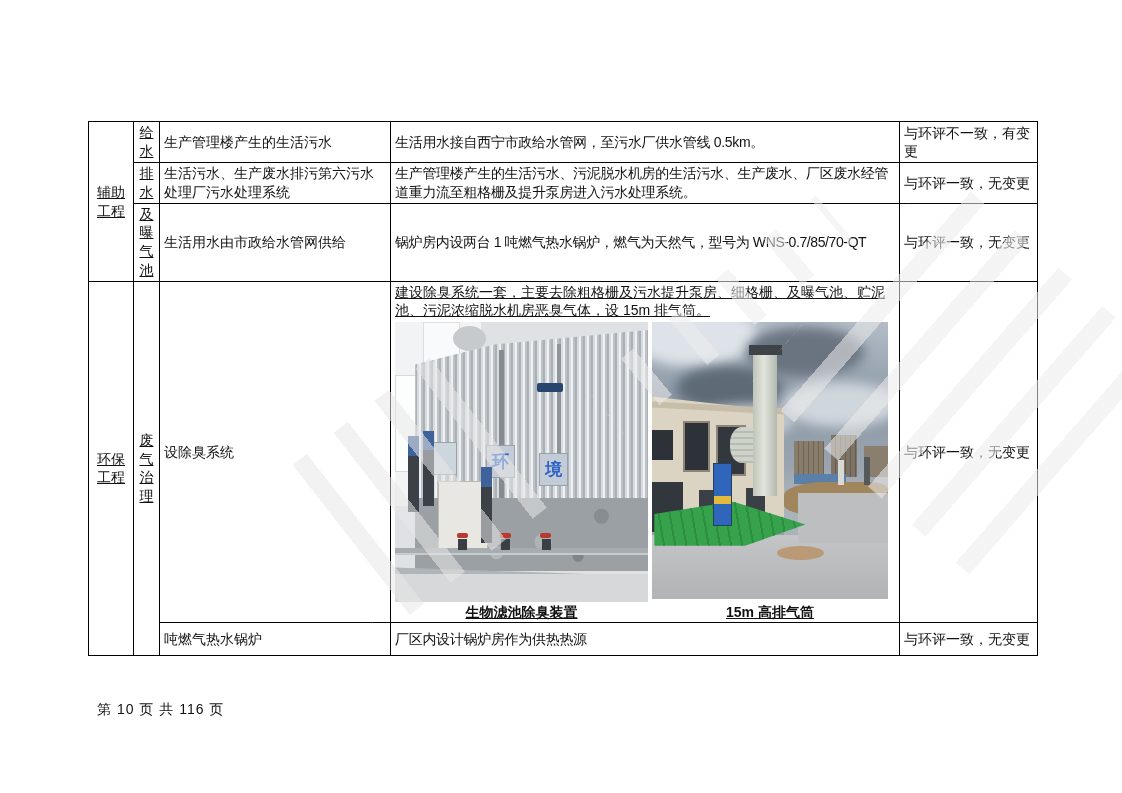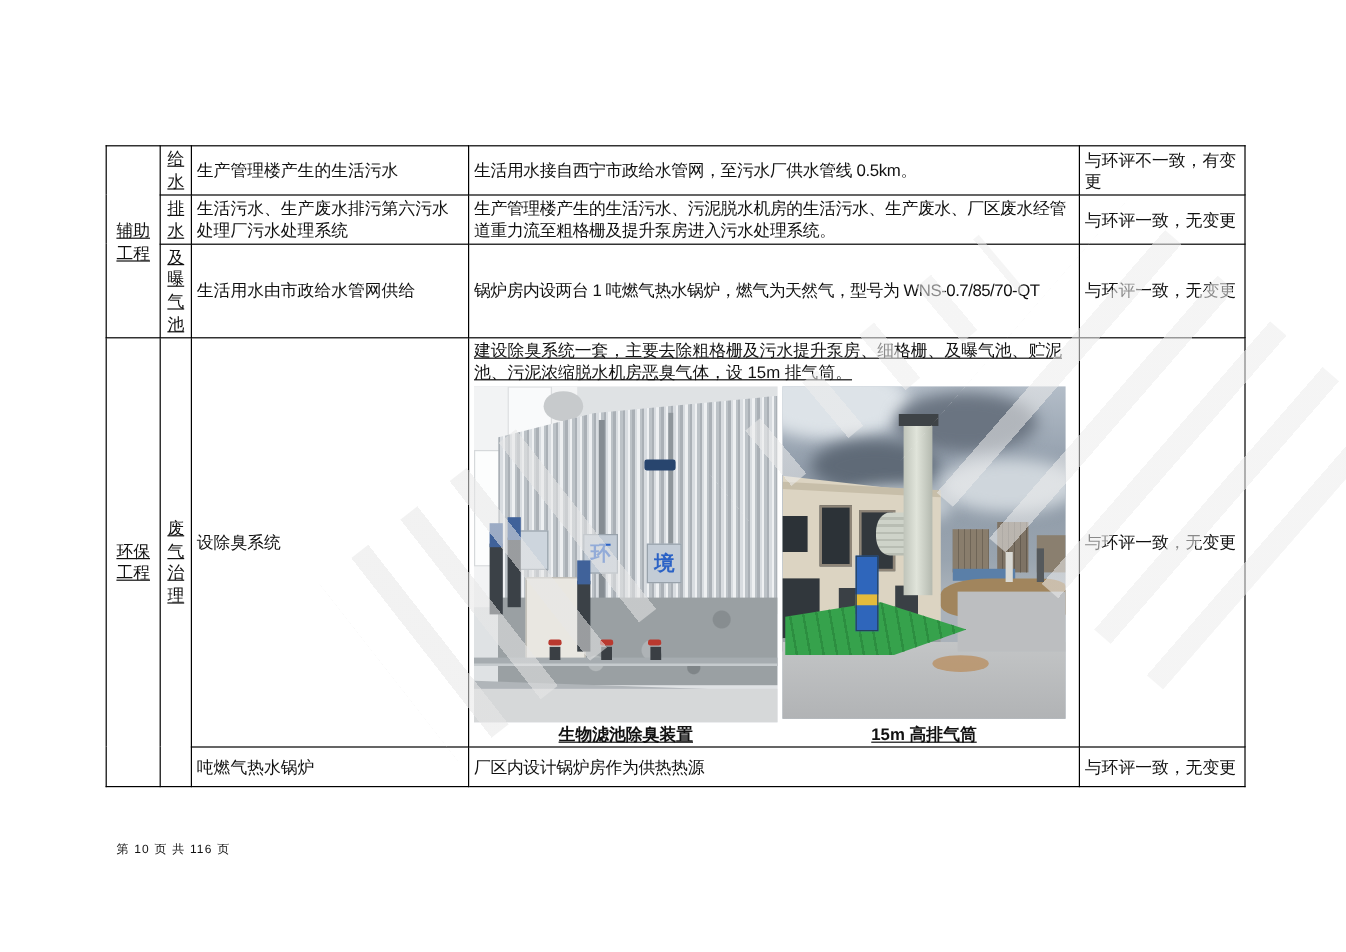--- a/index.html
+++ b/index.html
@@ -121,21 +121,21 @@
   .ps-pave{position:absolute;left:0;bottom:0;width:100%;height:23%;background:linear-gradient(180deg,#c3c5c6,#b1b3b5);}
   .ps-pave2{position:absolute;left:62%;top:62%;width:38%;height:18%;background:#bcbec0;}
   .ps-tarp{position:absolute;left:1%;top:65%;width:64%;height:16%;background:#36a24c;
     background-image:repeating-linear-gradient(80deg,transparent 0 9px,#2c8e40 9px 11px);
     clip-path:polygon(0 28%,52% 0,100% 52%,60% 100%,0 100%);}
   .ps-stain{position:absolute;left:53%;top:81%;width:20%;height:5%;background:#b9854e;border-radius:50%;opacity:.65;}
   .ps-kiosk{position:absolute;left:26%;top:51%;width:7%;height:22%;border:1px solid #24405e;
     background:linear-gradient(180deg,#2f66bb 0 52%,#e3bb3c 52% 66%,#2f66bb 66% 100%);}
 
   
-  .footer{position:absolute;left:97px;top:701px;font-size:10px;letter-spacing:1px;z-index:2;}
+  .footer{position:absolute;left:97px;top:701px;font-size:14px;letter-spacing:1px;z-index:2;}
 </style>
 </head>
 <body>
 
 <div class="wm wm1"></div>
 <div class="wm wm2"></div>
 <div class="wm wm3"></div>
 
 <table class="doc">
   <colgroup>

